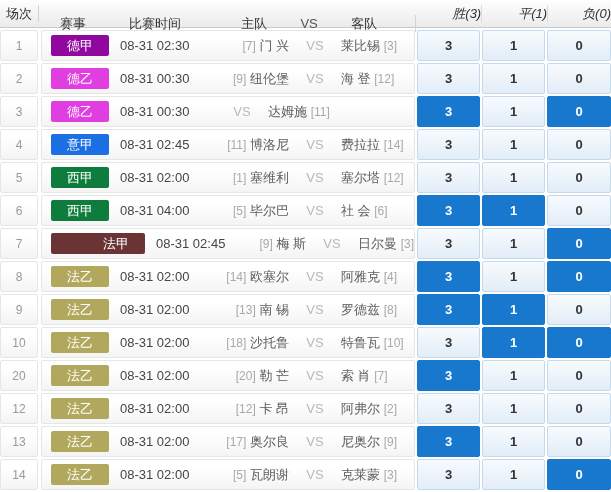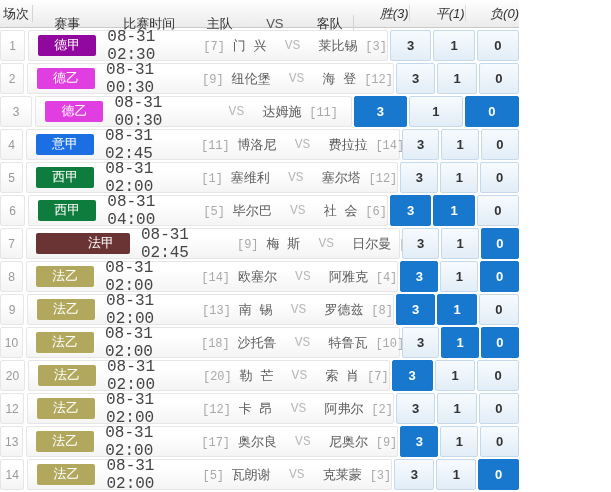--- a/index.html
+++ b/index.html
@@ -1,21 +1,21 @@
 <!DOCTYPE html>
 <html><head>
 <meta charset="utf-8">
 <style>
   html,body{margin:0;padding:0;background:#fff;}
   body{
     width:611px;height:492px;overflow:hidden;
     font-family:"Liberation Sans","DejaVu Sans",sans-serif;
     -webkit-font-smoothing:antialiased;
   }
-  .table{width:519px;}
+  .table{width:611px;}
 
   
   .header{
     display:flex;align-items:center;height:27px;
     background:linear-gradient(#fefefe,#ebebeb);
     border-bottom:1px solid #c9c9c9;
     font-size:13px;color:#333;
   }
   .h-no{width:38px;text-align:center;border-right:1px solid #d4d4d4;height:17px;line-height:17px;}
   .h-main{width:377px;display:flex;align-items:center;border-right:1px solid #d4d4d4;height:17px;line-height:17px;margin-top:20px;}
@@ -27,25 +27,25 @@
   .h-odd{width:65px;text-align:right;border-right:1px solid #dcdcdc;height:17px;line-height:17px;font-style:italic;}
   .h-odd.last{width:63px;border-right:none;}
 
   
   .row{display:flex;height:31px;margin-top:2px;}
   .cell{box-sizing:border-box;border:1px solid #e6e6e6;border-radius:2px;
         background:linear-gradient(#ffffff 25%,#f4f4f4);
         display:flex;align-items:center;}
   .cell-no{width:38px;margin-right:3px;justify-content:center;
            color:#999;font-size:12px;}
-  .cell-main{width:374px;margin-right:2px;font-family:Liberation Mono, monospace;}
+  .cell-main{width:374px;margin-right:2px;}
   .badge{display:inline-block;width:58px;height:21px;line-height:21px;
          margin-left:9px;border-radius:2px;color:#fff;font-size:13px;
          text-align:center;flex:none;}
-  .time{width:96px;margin-left:11px;font-size:16px;color:#454545;flex:none;}
+  .time{width:96px;margin-left:11px;font-size:13px;color:#454545;flex:none;}
   .home{flex:1;text-align:right;font-size:13px;color:#5c5c5c;white-space:nowrap;}
   .vs{width:52px;text-align:center;font-size:13px;color:#b8b8b8;flex:none;}
   .away{flex:1;text-align:left;font-size:13px;color:#5c5c5c;white-space:nowrap;}
   .rank{font-style:normal;color:#a9a9a9;font-size:12px;}
   .team{font-weight:normal;}
 
   .cell-odd{width:63px;margin-right:2px;justify-content:center;cursor:pointer;
             border:1px solid #c5d9eb;
             background:linear-gradient(#f7fbfe,#e2edf7);
             font-size:13px;font-weight:bold;color:#333;}

